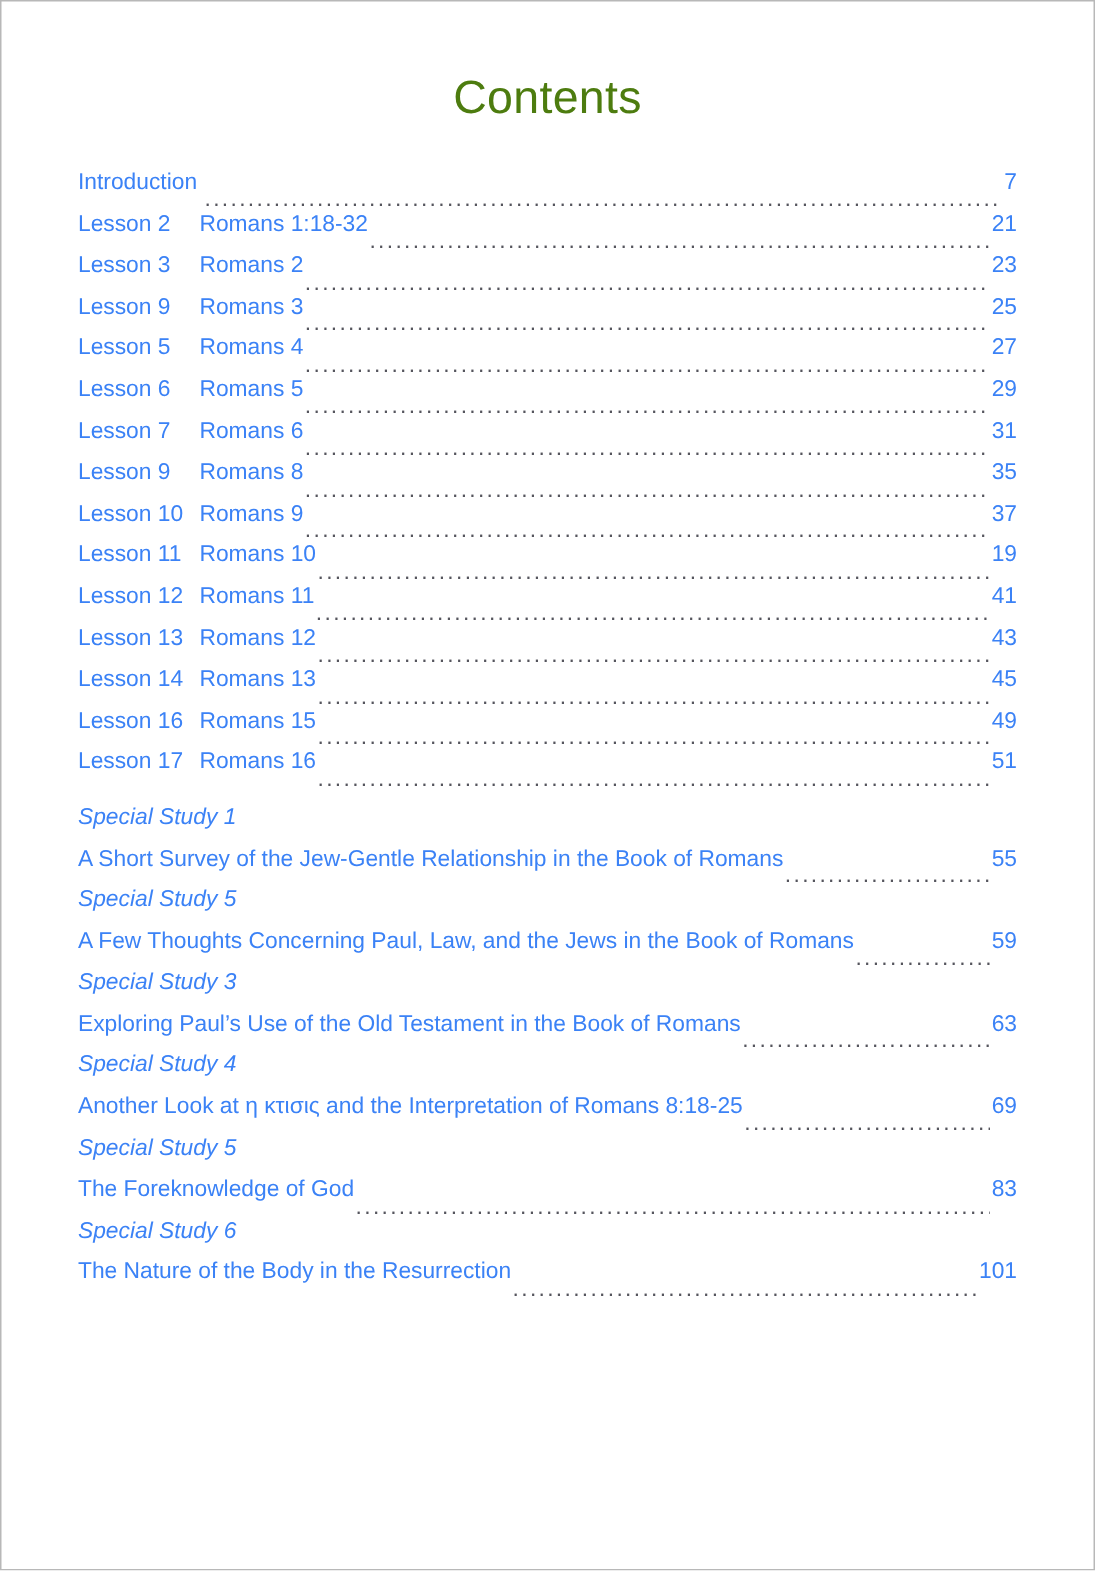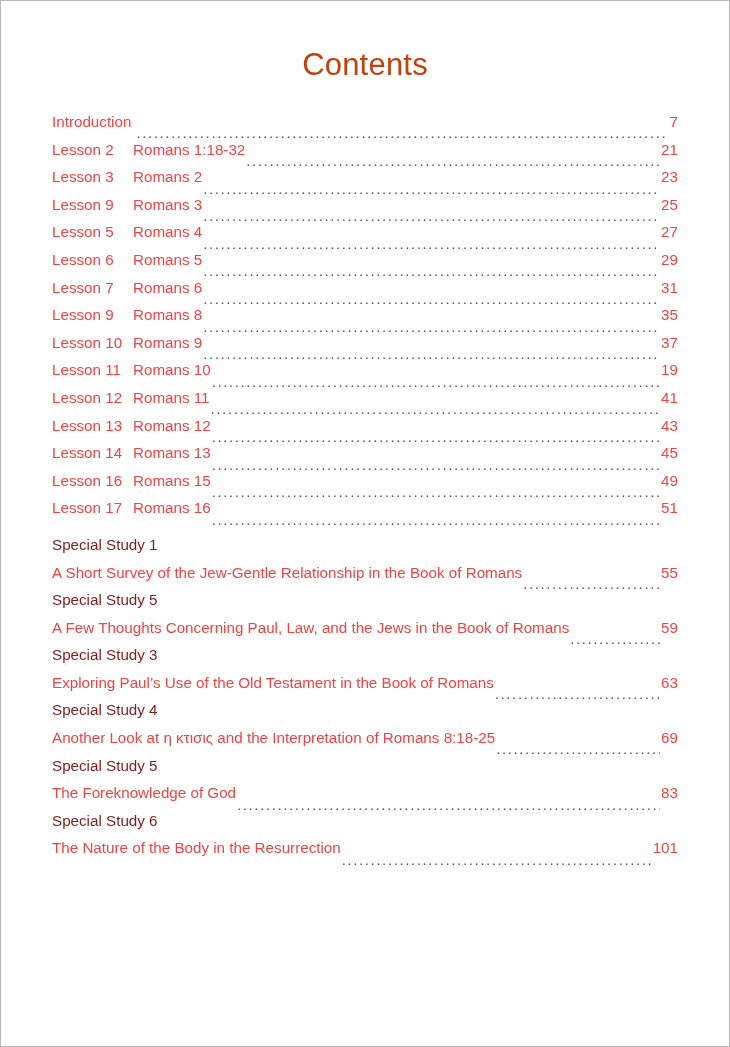--- a/index.html
+++ b/index.html
@@ -18,42 +18,42 @@
     box-sizing: border-box;
     overflow: hidden;
     font-family: "Liberation Sans", sans-serif;
     color: #33333a;
   }
 
   .page-title {
     text-align: center;
     font-size: 31px;
     font-weight: 400;
-    color: #c2410c;
+    color: #4d7c0f;
     letter-spacing: 0.2px;
     margin: 0;
     padding-top: 46px;
     padding-bottom: 0;
   }
 
   .toc {
     margin-top: 31px;
     padding-left: 51px;
     padding-right: 51px;
   }
 
   
   .toc-row {
     display: flex;
     align-items: baseline;
     font-size: 15.2px;
     line-height: 1;
     height: 27.6px;
     white-space: nowrap;
-    color: #ef4444;
+    color: #3b82f6;
     justify-content: flex-end;
   }
 
   .row-label {
     flex: 0 0 auto;
   }
 
   
   .lesson-num {
     flex: 0 0 81px;
@@ -95,21 +95,22 @@
     margin-left: 5px;
   }
 
   
   .study-head {
     font-size: 15.2px;
     line-height: 1;
     height: 27.6px;
     display: flex;
     align-items: baseline;
-    color: #7f1d1d;
+    color: #3b82f6;
+    font-style: italic;
   }
 
   .studies {
     margin-top: 9px;
   }
 
   .study-group {
     margin-bottom: 0;
   }
 </style>

